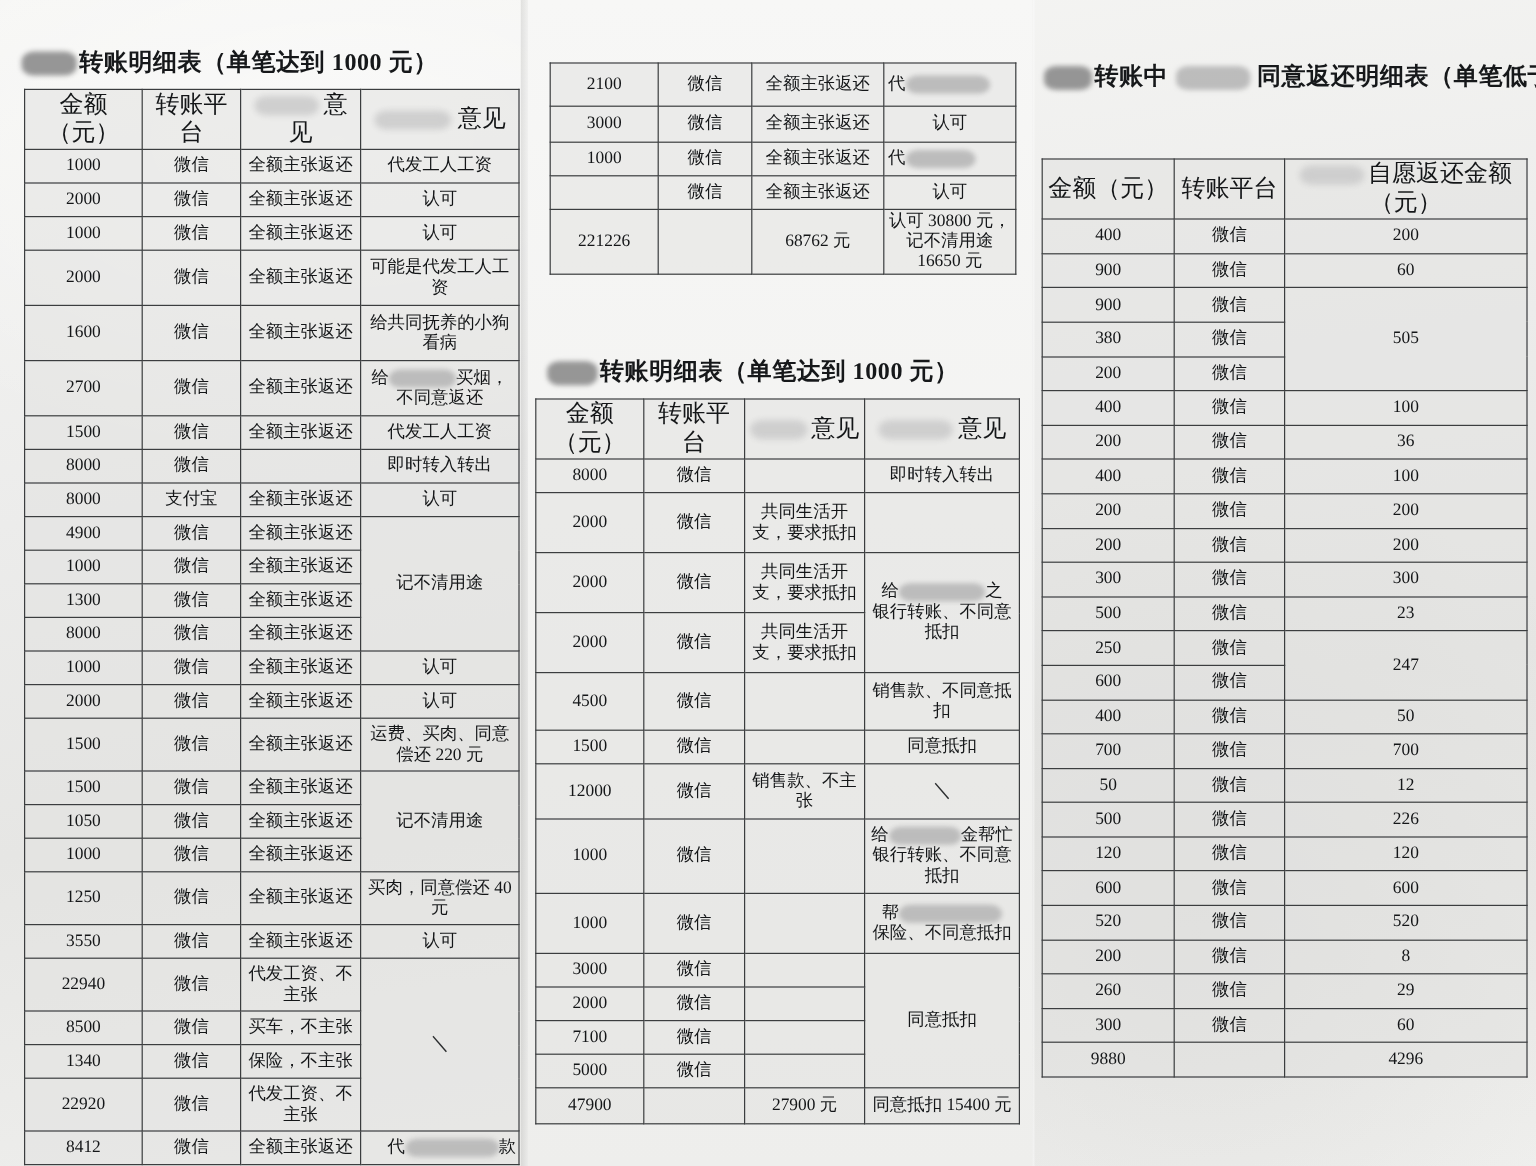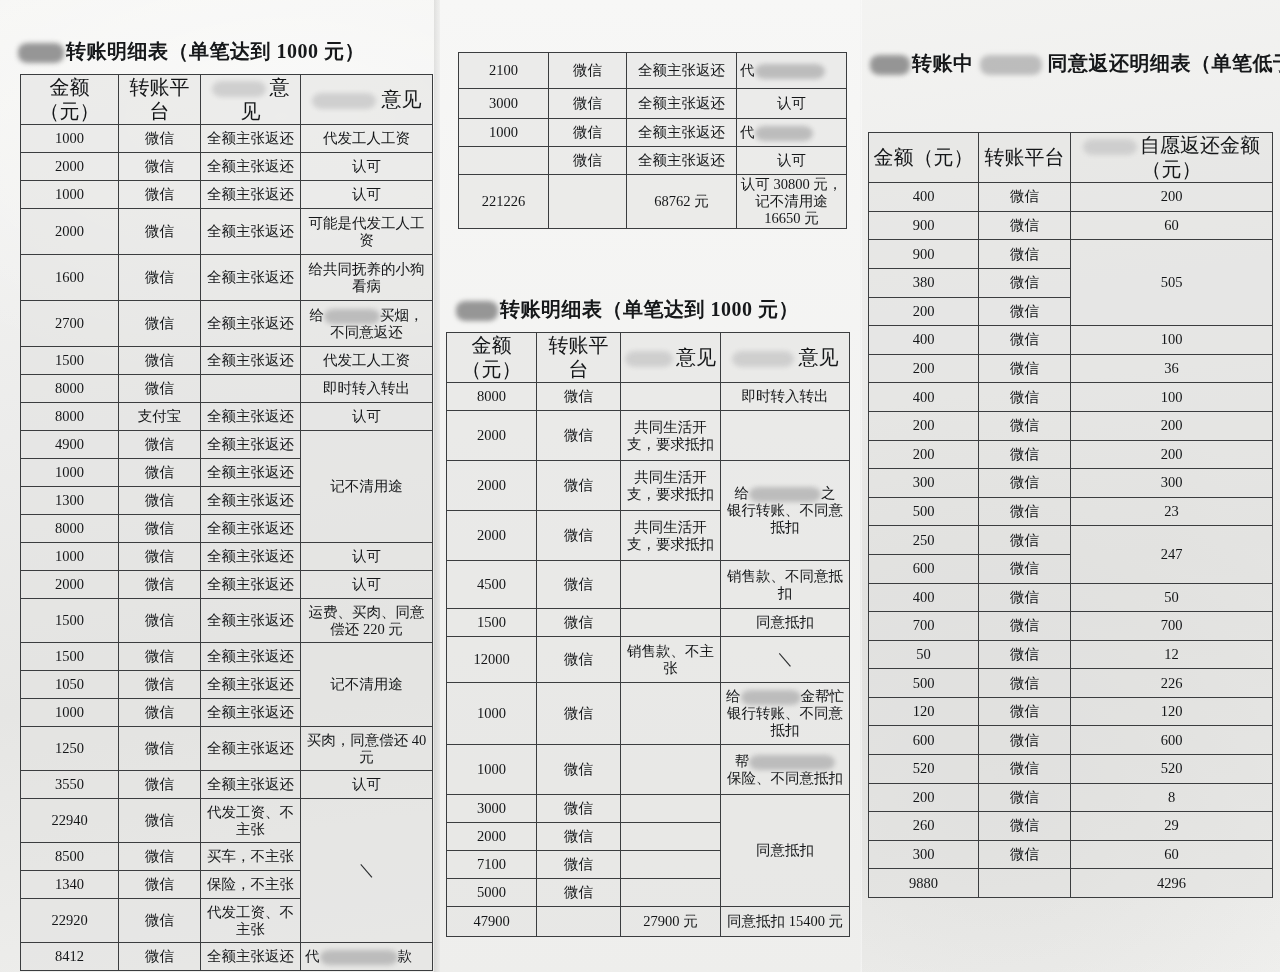--- a/index.html
+++ b/index.html
@@ -239,21 +239,21 @@
         </tr>
       <tr style="height:44px">
           <td class="num">22920</td>
           <td>微信</td>
           <td class="wrap">代发工资、不主张</td>
         </tr>
       <tr>
           <td class="num">8412</td>
           <td>微信</td>
           <td>全额主张返还</td>
-        <td style="text-align:left;padding-left:4px;">代<span class="redact" style="width:78px;height:15px;"></span>款</td>
+        <td style="text-align:right;padding-left:4px;">代<span class="redact" style="width:78px;height:15px;"></span>款</td>
         </tr>
     </tbody>
   </table>
 </div>
 
 <div class="col" id="col-mid">
 
   <table class="t1" style="left:18px;top:52px;width:388px;">
     <colgroup>
         <col style="width:90px">

